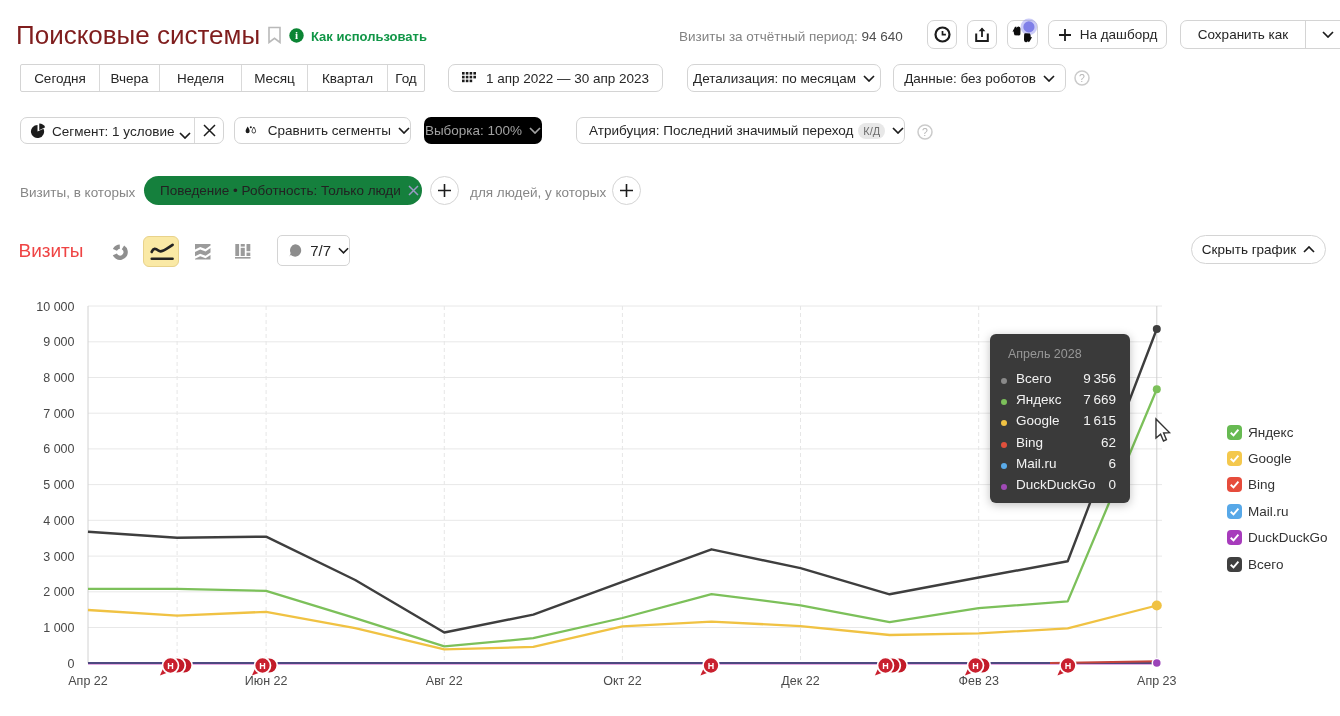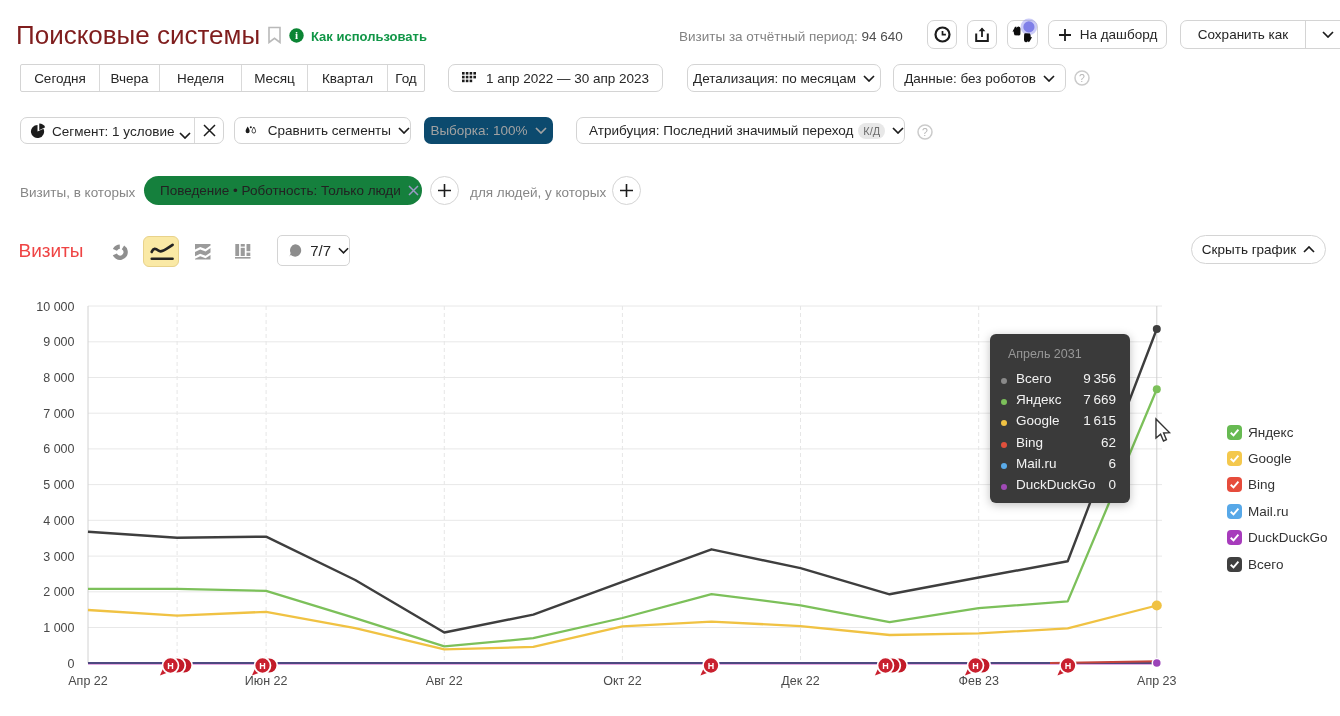--- a/index.html
+++ b/index.html
@@ -123,21 +123,21 @@
 <circle cx="10.4" cy="2.6" r="1.8" fill="#1c1c1c"></circle>
 <path d="M15.8 2.3 C17.4 5.4 18.9 7.5 18.9 9.8 a3.2 3.2 0 0 1 -6.4 0 C12.5 7.5 14.2 5.4 15.8 2.3z" fill="none" stroke="#1c1c1c" stroke-width="1.5"></path>
 </svg>
 <span style="margin-left:11px">Сравнить сегменты</span>
     <span class="chev">
       <svg width="12" height="7" viewBox="0 0 12 7">
         <path d="M1 1 l5 5 l5-5" fill="none" stroke="#1c1c1c" stroke-width="1.7"></path>
       </svg>
     </span>
 </div>
-<div class="btn" style="left:424px;top:117px;width:129px;height:27px;justify-content:center;background:#0c4a6e;border:none;color:#a2a2a2">Выборка: 100%<span class="chev">
+<div class="btn" style="left:424px;top:117px;width:118px;height:27px;justify-content:center;background:#000000;border:none;color:#a2a2a2">Выборка: 100%<span class="chev">
       <svg width="12" height="7" viewBox="0 0 12 7">
         <path d="M1 1 l5 5 l5-5" fill="none" stroke="#a2a2a2" stroke-width="1.7"></path>
       </svg>
     </span></div>
 <div class="btn" style="left:576px;top:117px;width:329px;height:27px;padding-left:12px">Атрибуция: Последний значимый переход
 <span style="margin-left:5px;background:#e8e8e8;color:#6e6e6e;font-size:11px;border-radius:8px;padding:2px 5px">К/Д</span>
 <span class="chev">
       <svg width="12" height="7" viewBox="0 0 12 7">
         <path d="M1 1 l5 5 l5-5" fill="none" stroke="#1c1c1c" stroke-width="1.7"></path>
       </svg>
@@ -290,21 +290,21 @@
     <circle cx="982.4" cy="665.5" r="7.9" fill="#c21a28" stroke="#fff" stroke-width="1.7"></circle>
     <path d="M968.2 668.2 L964.9 675.6 L972.9 672.6 z" fill="#c9202e"></path>
     <circle cx="975.5" cy="665.5" r="8" fill="#c9202e" stroke="#fff" stroke-width="1.7"></circle>
     <text x="975.5" y="668.5" text-anchor="middle" font-size="9" font-weight="bold" fill="#fff" font-family="Liberation Sans">Н</text>
     <path d="M1060.7 668.2 L1057.4 675.6 L1065.4 672.6 z" fill="#c9202e"></path>
     <circle cx="1068" cy="665.5" r="8" fill="#c9202e" stroke="#fff" stroke-width="1.7"></circle>
     <text x="1068" y="668.5" text-anchor="middle" font-size="9" font-weight="bold" fill="#fff" font-family="Liberation Sans">Н</text>
   </svg>
 
 <div class="abs" style="left:990px;top:334px;width:140px;height:169px;background:#3a3a3a;border-radius:6px;box-shadow:0 2px 10px rgba(0,0,0,.25);color:#f2f2f2;font-size:13.5px">
-<div style="position:absolute;left:18px;top:13px;font-size:12.5px;color:#979797">Апрель 2031</div>
+<div style="position:absolute;left:18px;top:13px;font-size:12.5px;color:#979797">Апрель 2028</div>
 <div style="position:absolute;left:0;top:37px;width:100%">
 <div style="position:relative;height:21.2px">
         <i style="position:absolute;left:11px;top:7px;width:6px;height:6px;border-radius:50%;background:#8a8a8a"></i>
         <span style="position:absolute;left:26px">Всего</span>
         <span style="position:absolute;right:14px">9 356</span>
       </div>
 <div style="position:relative;height:21.2px">
         <i style="position:absolute;left:11px;top:7px;width:6px;height:6px;border-radius:50%;background:#7cc05a"></i>
         <span style="position:absolute;left:26px">Яндекс</span>
         <span style="position:absolute;right:14px">7 669</span>

